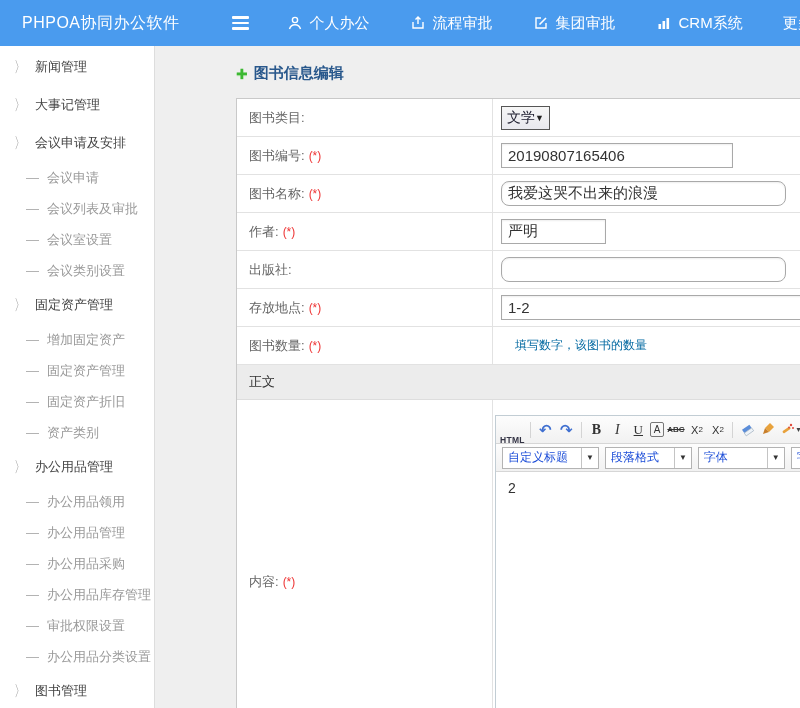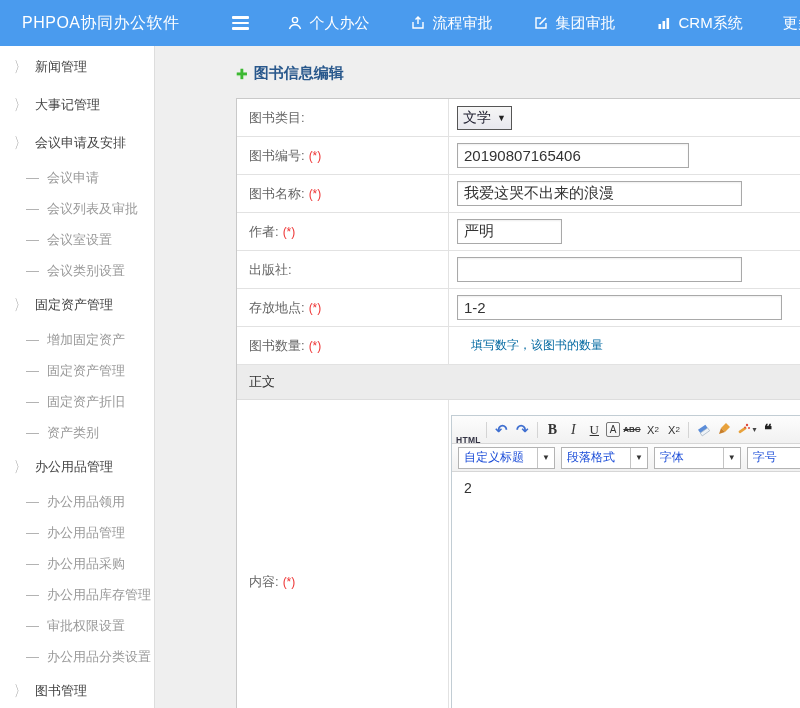--- a/index.html
+++ b/index.html
@@ -21,29 +21,29 @@
   .s-sub{display:flex;align-items:center;gap:8px;padding:6.5px 4px 6.5px 26px;font-size:13px;color:#999;cursor:pointer;white-space:nowrap;}
   .s-sub .dash{color:#aaa;}
   
   .main{flex:1;background:#efefef;padding:18px 0 0 81px;box-sizing:border-box;overflow:hidden;}
   .page-title{display:flex;align-items:center;gap:6px;margin-bottom:15px;}
   .plus-icon{color:#3cb832;font-size:14px;text-shadow:0 1px 0 #cdeac6;}
   .page-title b{font-size:15px;color:#29588c;}
   
   .ftable{width:620px;background:#fff;border:1px solid #c9c9c9;box-sizing:border-box;}
   .frow{display:flex;align-items:stretch;border-bottom:1px solid #e2e2e2;min-height:37px;}
-  .fcell-l{width:212px;flex:none;border-right:1px solid #e2e2e2;display:flex;align-items:center;
+  .fcell-l{width:256px;flex:none;border-right:1px solid #e2e2e2;display:flex;align-items:center;
     padding-left:12px;box-sizing:border-box;font-size:13px;color:#666;gap:4px;}
   .req{color:#e33;font-size:12px;}
   .fcell-v{flex:1;display:flex;align-items:center;padding:5px 0 5px 8px;}
   .fcell-v input{border:1px solid #a9a9a9;height:25px;box-sizing:border-box;padding:1px 6px;
     font-size:15px;color:#333;font-family:inherit;box-shadow:inset 0 1px 2px rgba(0,0,0,.07);}
-  .w-code{width:232px;} .w-wide{width:285px;} .w-small{width:105px;} .w-loc{width:325px;}
+  .w-code{width:232px;} .w-wide{width:285px;border-radius:8px;} .w-small{width:105px;} .w-loc{width:325px;}
   .note{font-size:12px;color:#0369a1;margin-left:14px;}
-  .selbox{display:inline-flex;align-items:center;gap:6px;border:1px solid #555;
+  .selbox{display:inline-flex;align-items:center;border:1px solid #555;
     background:linear-gradient(#f6f6f6,#e8e8ee);padding:2px 5px;font-size:14px;color:#223;cursor:pointer;}
   .selbox .caret2{font-size:9px;color:#222;}
   .section-row{background:#ececec;border-bottom:1px solid #ddd;padding:8px 12px;font-size:13px;color:#333;}
   .content-row{display:flex;align-items:stretch;min-height:315px;}
   .content-row .fcell-l{align-items:center;}
   .editor-cell{flex:1;padding:15px 0 10px 2px;}
   
   .editor{width:520px;border:1px solid #c2cdd4;background:#fff;box-sizing:border-box;}
   .tb{display:flex;align-items:center;background:linear-gradient(#fdfdfd,#f1f1f1);
     border-bottom:1px solid #d6d6d6;padding:1px 3px;height:25px;white-space:nowrap;}

